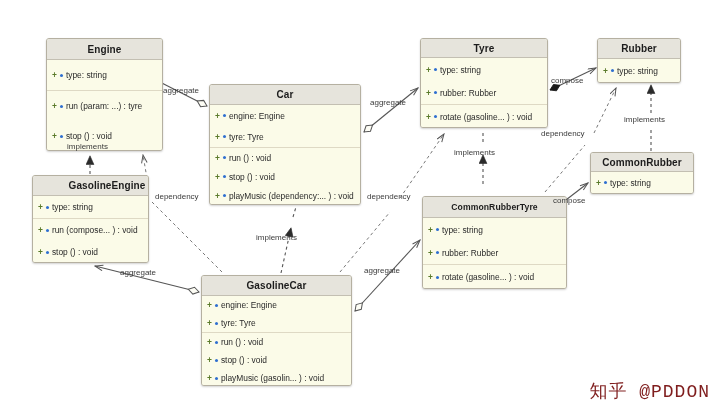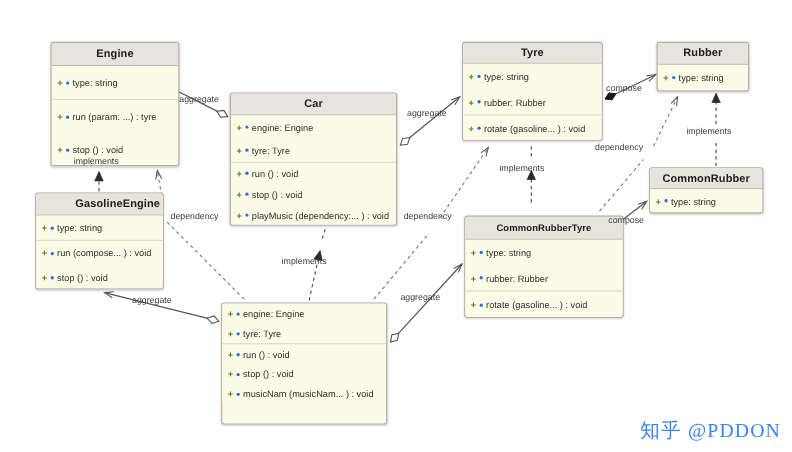--- a/index.html
+++ b/index.html
@@ -72,22 +72,22 @@
     font-size: 8px;
     color: #3a3a3a;
     white-space: nowrap;
     background: transparent;
   }
   .watermark {
     position: absolute;
     right: 10px;
     bottom: 8px;
     font-size: 18px;
-    color: #3b82f6;
-    font-family: Liberation Serif, serif;
+    color: #7f1d1d;
+    font-family: Liberation Mono, monospace;
     letter-spacing: 1px;
     user-select: none;
   }
 </style>
 </head>
 <body>
 
 <div id="canvas">
 
   <svg class="edges" viewBox="0 0 720 411">
@@ -320,20 +320,21 @@
     <div class="uml-section">
       <div class="uml-row" style="height:21px;">
         <span class="vis">+</span>
         <span class="dot"></span>
         <span>type: string</span>
       </div>
     </div>
   </div>
 
   <div class="uml-class" style="left:201px; top:275px; width:151px; height:111px;">
+    <div class="uml-header" style="height:20px;">GasolineCar</div>
     <div class="uml-section">
       <div class="uml-row" style="height:18px;">
         <span class="vis">+</span>
         <span class="dot"></span>
         <span>engine: Engine</span>
       </div>
       <div class="uml-row" style="height:18px;">
         <span class="vis">+</span>
         <span class="dot"></span>
         <span>tyre: Tyre</span>
@@ -346,21 +347,21 @@
         <span>run () : void</span>
       </div>
       <div class="uml-row" style="height:18px;">
         <span class="vis">+</span>
         <span class="dot"></span>
         <span>stop () : void</span>
       </div>
       <div class="uml-row" style="height:18px;">
         <span class="vis">+</span>
         <span class="dot"></span>
-        <span>musicNam (musicNam... ) : void</span>
+        <span>playMusic (gasolin... ) : void</span>
       </div>
     </div>
   </div>
 
   <div class="edge-label" style="left:163px; top:86px;">aggregate</div>
   <div class="edge-label" style="left:370px; top:98px;">aggregate</div>
   <div class="edge-label" style="left:551px; top:76px;">compose</div>
   <div class="edge-label" style="left:67px; top:142px;">implements</div>
   <div class="edge-label" style="left:256px; top:233px;">implements</div>
   <div class="edge-label" style="left:454px; top:148px;">implements</div>

